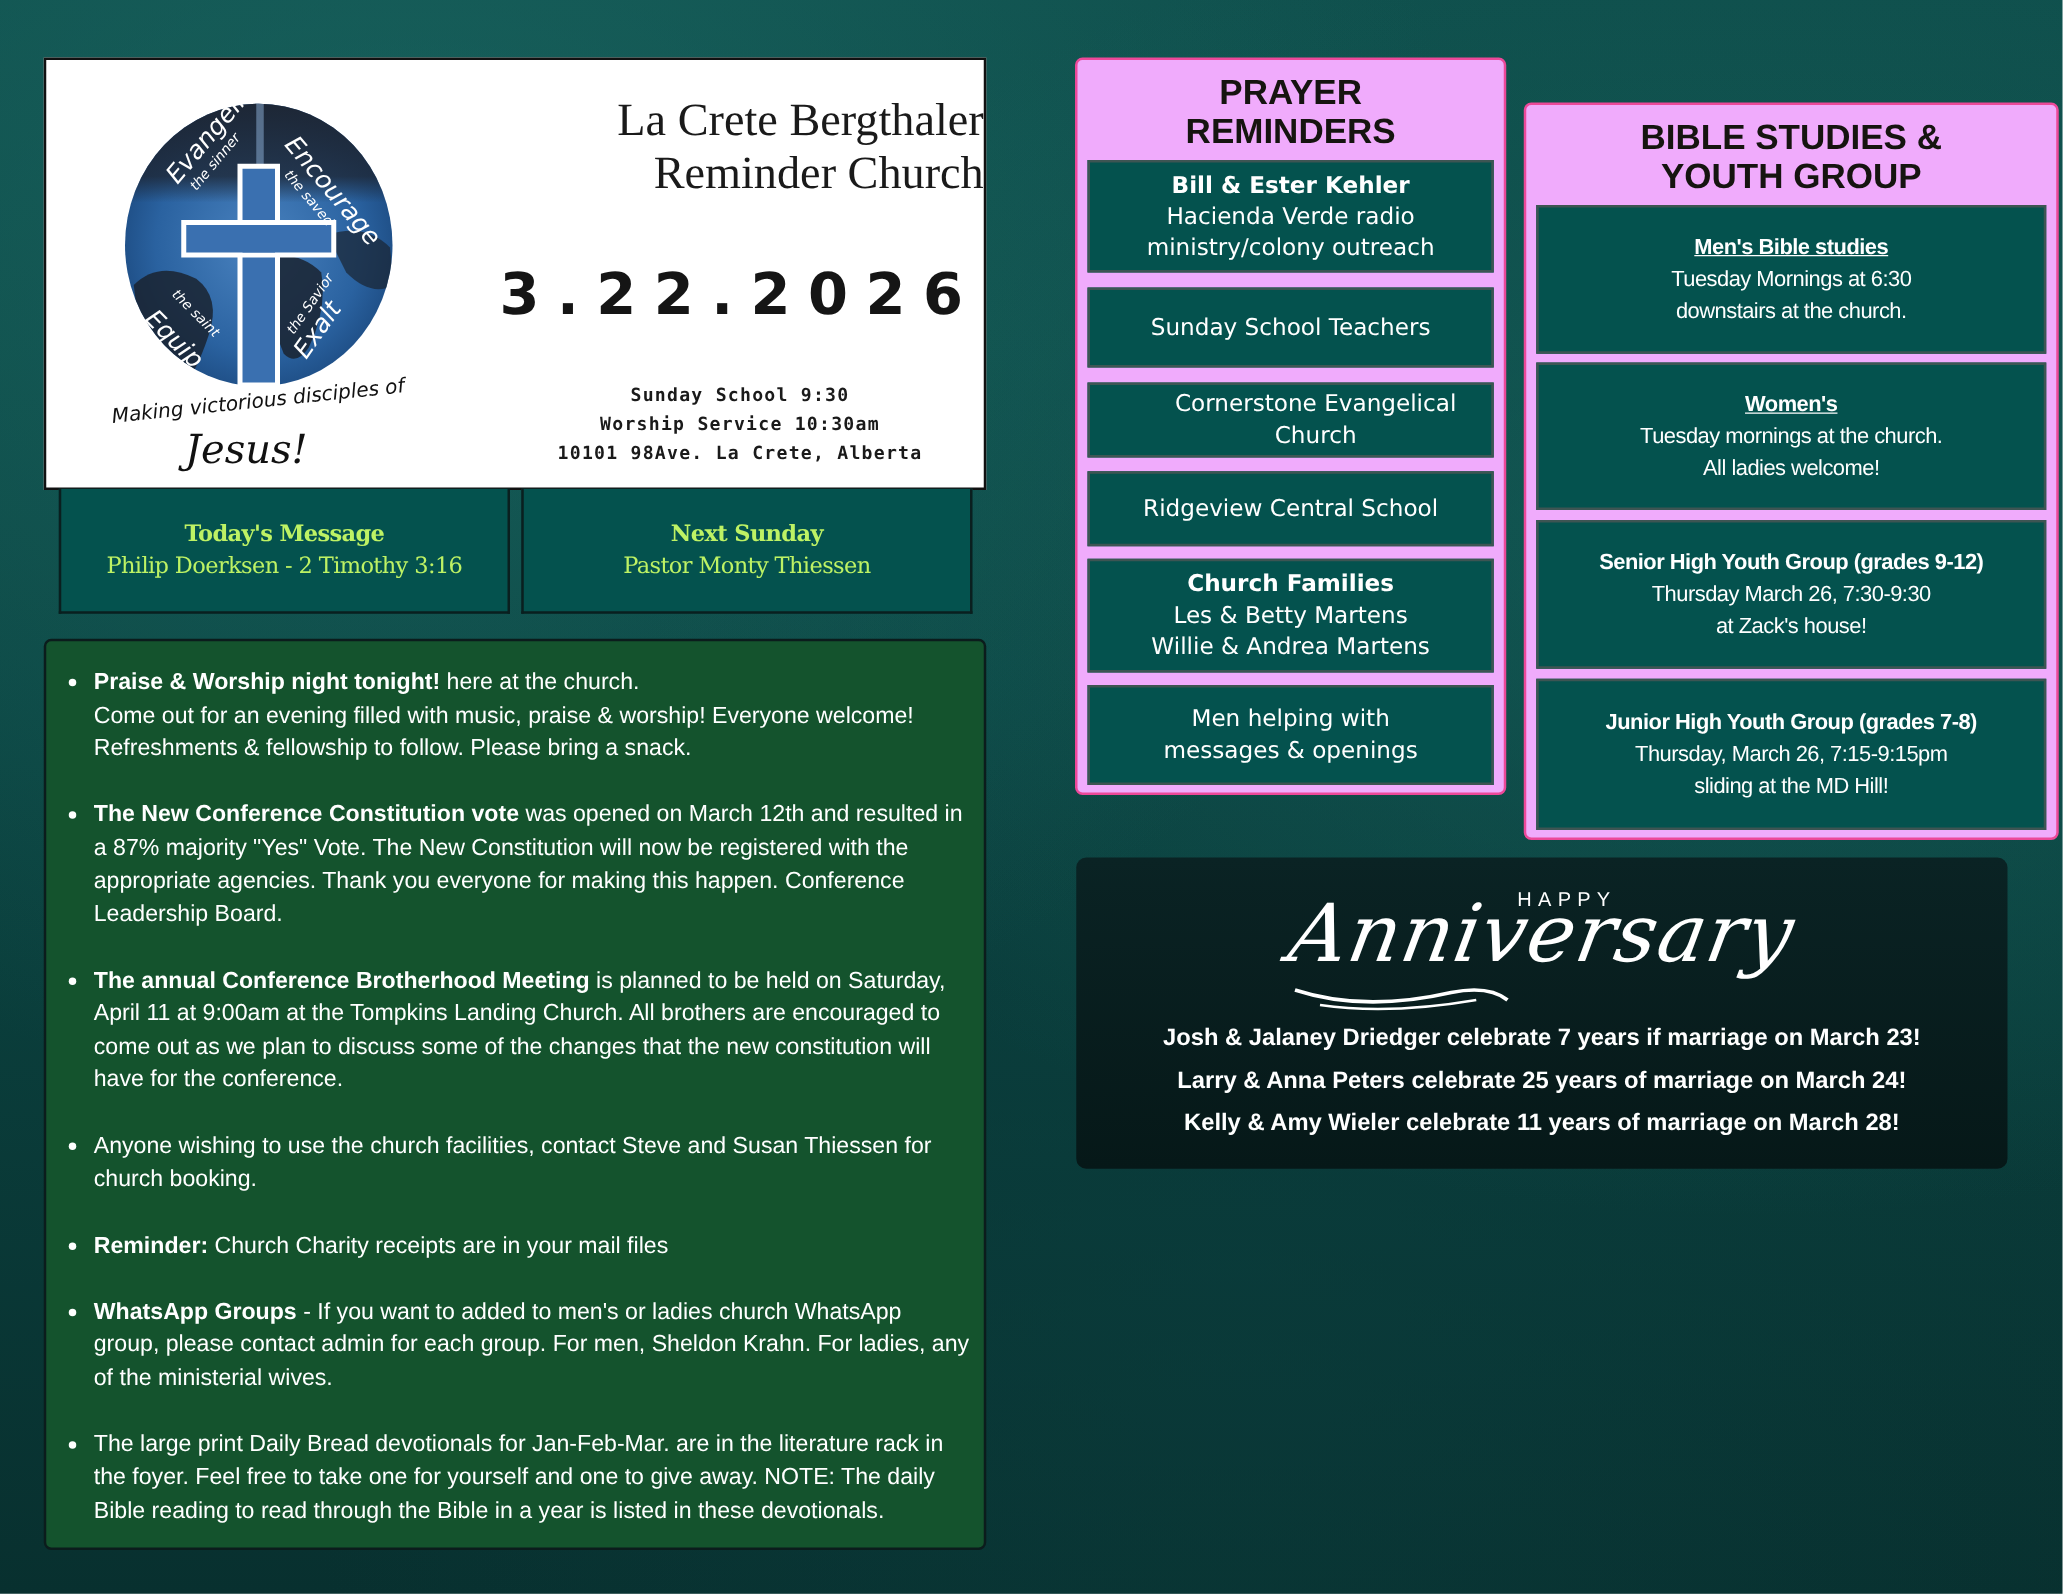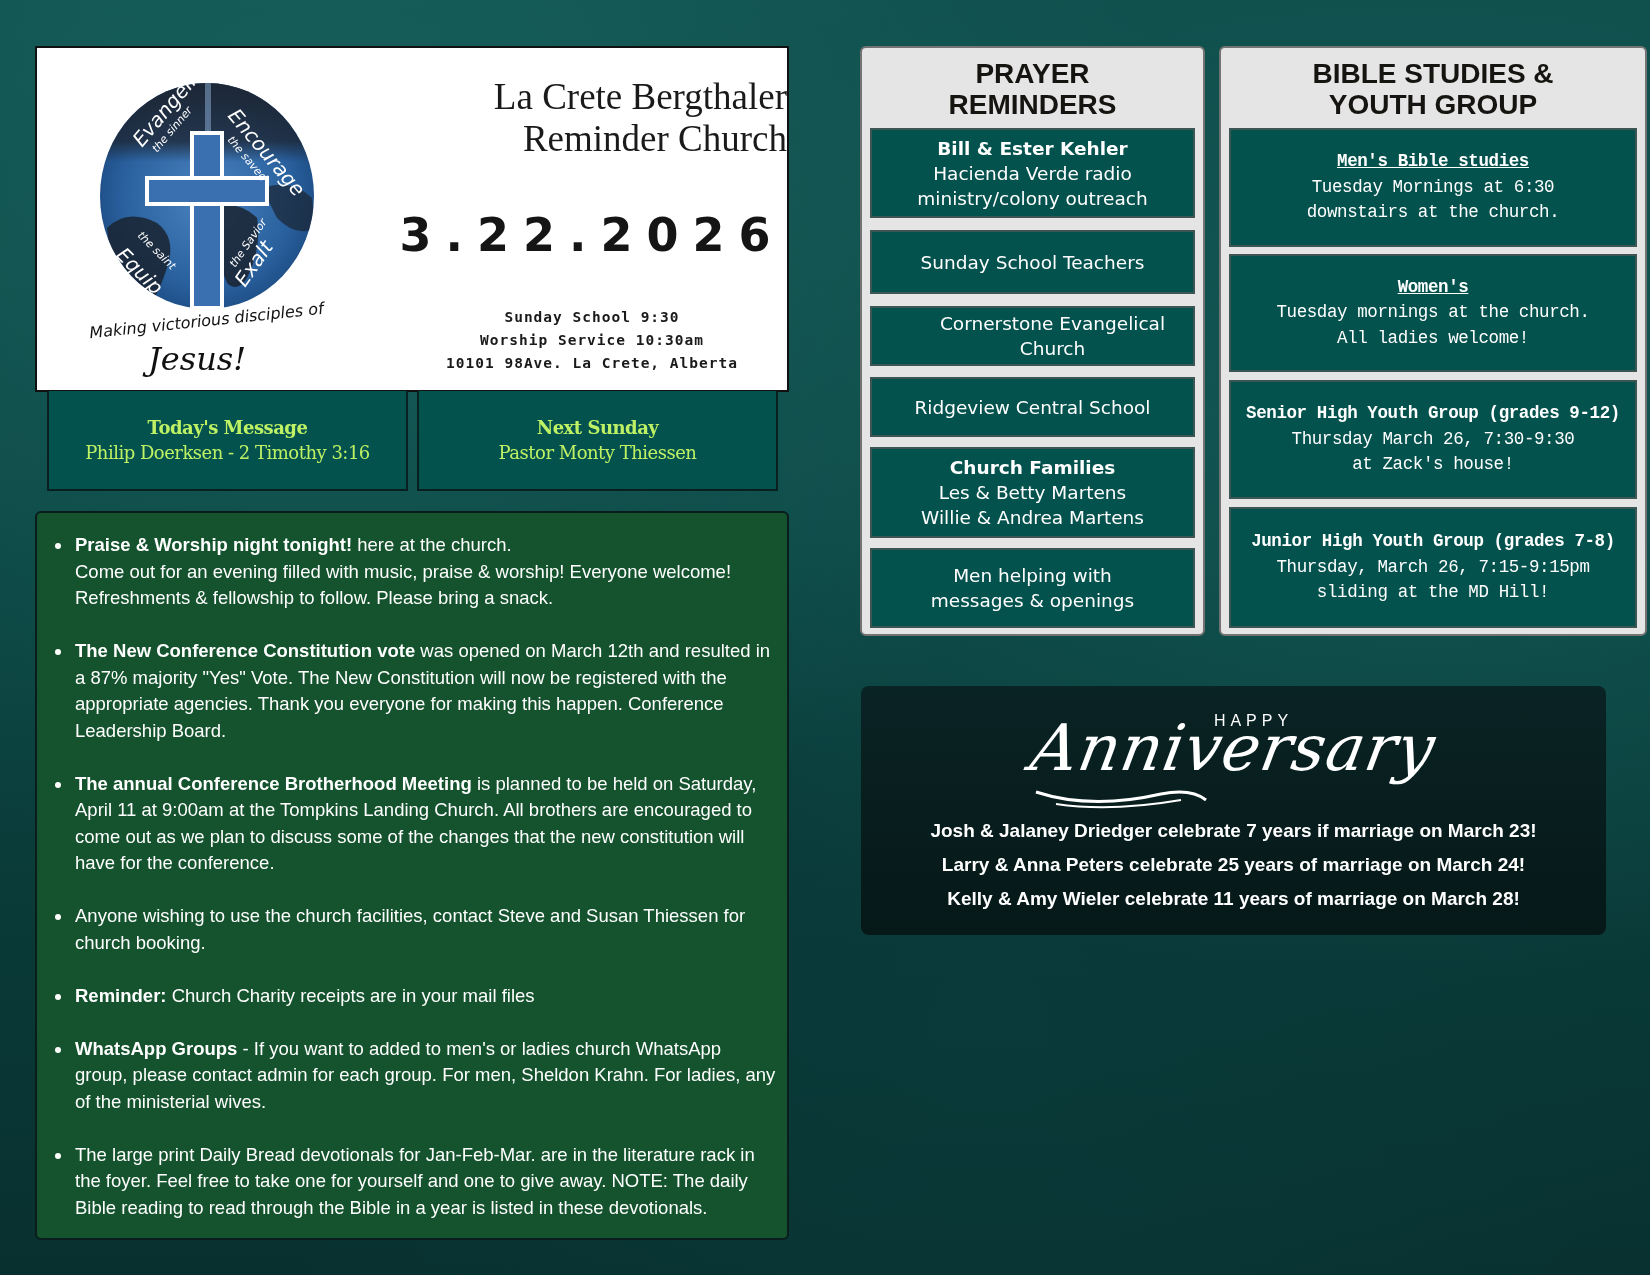--- a/index.html
+++ b/index.html
@@ -55,34 +55,34 @@
     .announce ul { list-style: none; }
     .announce li { position: relative; margin-bottom: 26.5px; padding-left: 0; }
     .announce li::before {
       content: ""; position: absolute; left: -20px; top: 11px; width: 6px; height: 6px;
       border-radius: 50%; background: #fff;
     }
     .announce b { font-weight: bold; }
 
     
     .panel {
-      top: 46px; background: #e5e5e5; border: 2px solid #737373; border-radius: 6px;
+      top: 46px; background: #f0abfc; border: 2px solid #ec4899; border-radius: 6px;
     }
     .panel-title {
       text-align: center; font-family: "Liberation Sans", sans-serif; font-weight: bold;
       font-size: 28px; line-height: 31px; color: #161410; padding-top: 10px; height: 81px;
     }
     .p-item {
       position: absolute; left: 8px; right: 8px; background: #04524e;
       border: 2px solid #3d5553; color: #fff; text-align: center;
       display: flex; flex-direction: column; justify-content: center;
     }
     .prayer .p-item { font-family: "DejaVu Sans", sans-serif; font-size: 18.5px; line-height: 25px; }
     .prayer .p-item .t { font-weight: bold; }
-    .bible .p-item { font-family: Liberation Mono, monospace; font-size: 17.5px; line-height: 25.5px; letter-spacing: -0.4px; }
+    .bible .p-item { font-family: Liberation Sans, sans-serif; font-size: 17.5px; line-height: 25.5px; letter-spacing: -0.4px; }
     .bible .p-item .t { font-weight: bold; }
     .bible .p-item .u { text-decoration: underline; font-weight: bold; }
 
     
     .anniv {
       left: 861px; top: 686px; width: 745px; height: 249px;
       background: linear-gradient(180deg, #0a2324 0%, #061818 100%);
       border-radius: 8px; color: #fff; text-align: center;
     }
     .anniv .happy {
@@ -213,21 +213,21 @@
     <div>Men helping with</div>
     <div>messages &amp; openings</div>
   </div>
   <div class="p-item" style="top:399px; height:91px;">
     <div class="t">Church Families</div>
     <div>Les &amp; Betty Martens</div>
     <div>Willie &amp; Andrea Martens</div>
   </div>
 </div>
 
-<div class="abs panel bible" style="left:1219px; width:428px; height:590px;">
+<div class="abs panel bible" style="left:1219px; width:428px; height:590px;margin-top:36px;">
   <div class="panel-title">
     <div>BIBLE STUDIES &amp;</div>
     <div>YOUTH GROUP</div>
   </div>
   <div class="p-item" style="top:80px; height:119px;">
     <div class="u">Men's Bible studies</div>
     <div>Tuesday Mornings at 6:30</div>
     <div>downstairs at the church.</div>
   </div>
   <div class="p-item" style="top:206px; height:118px;">

